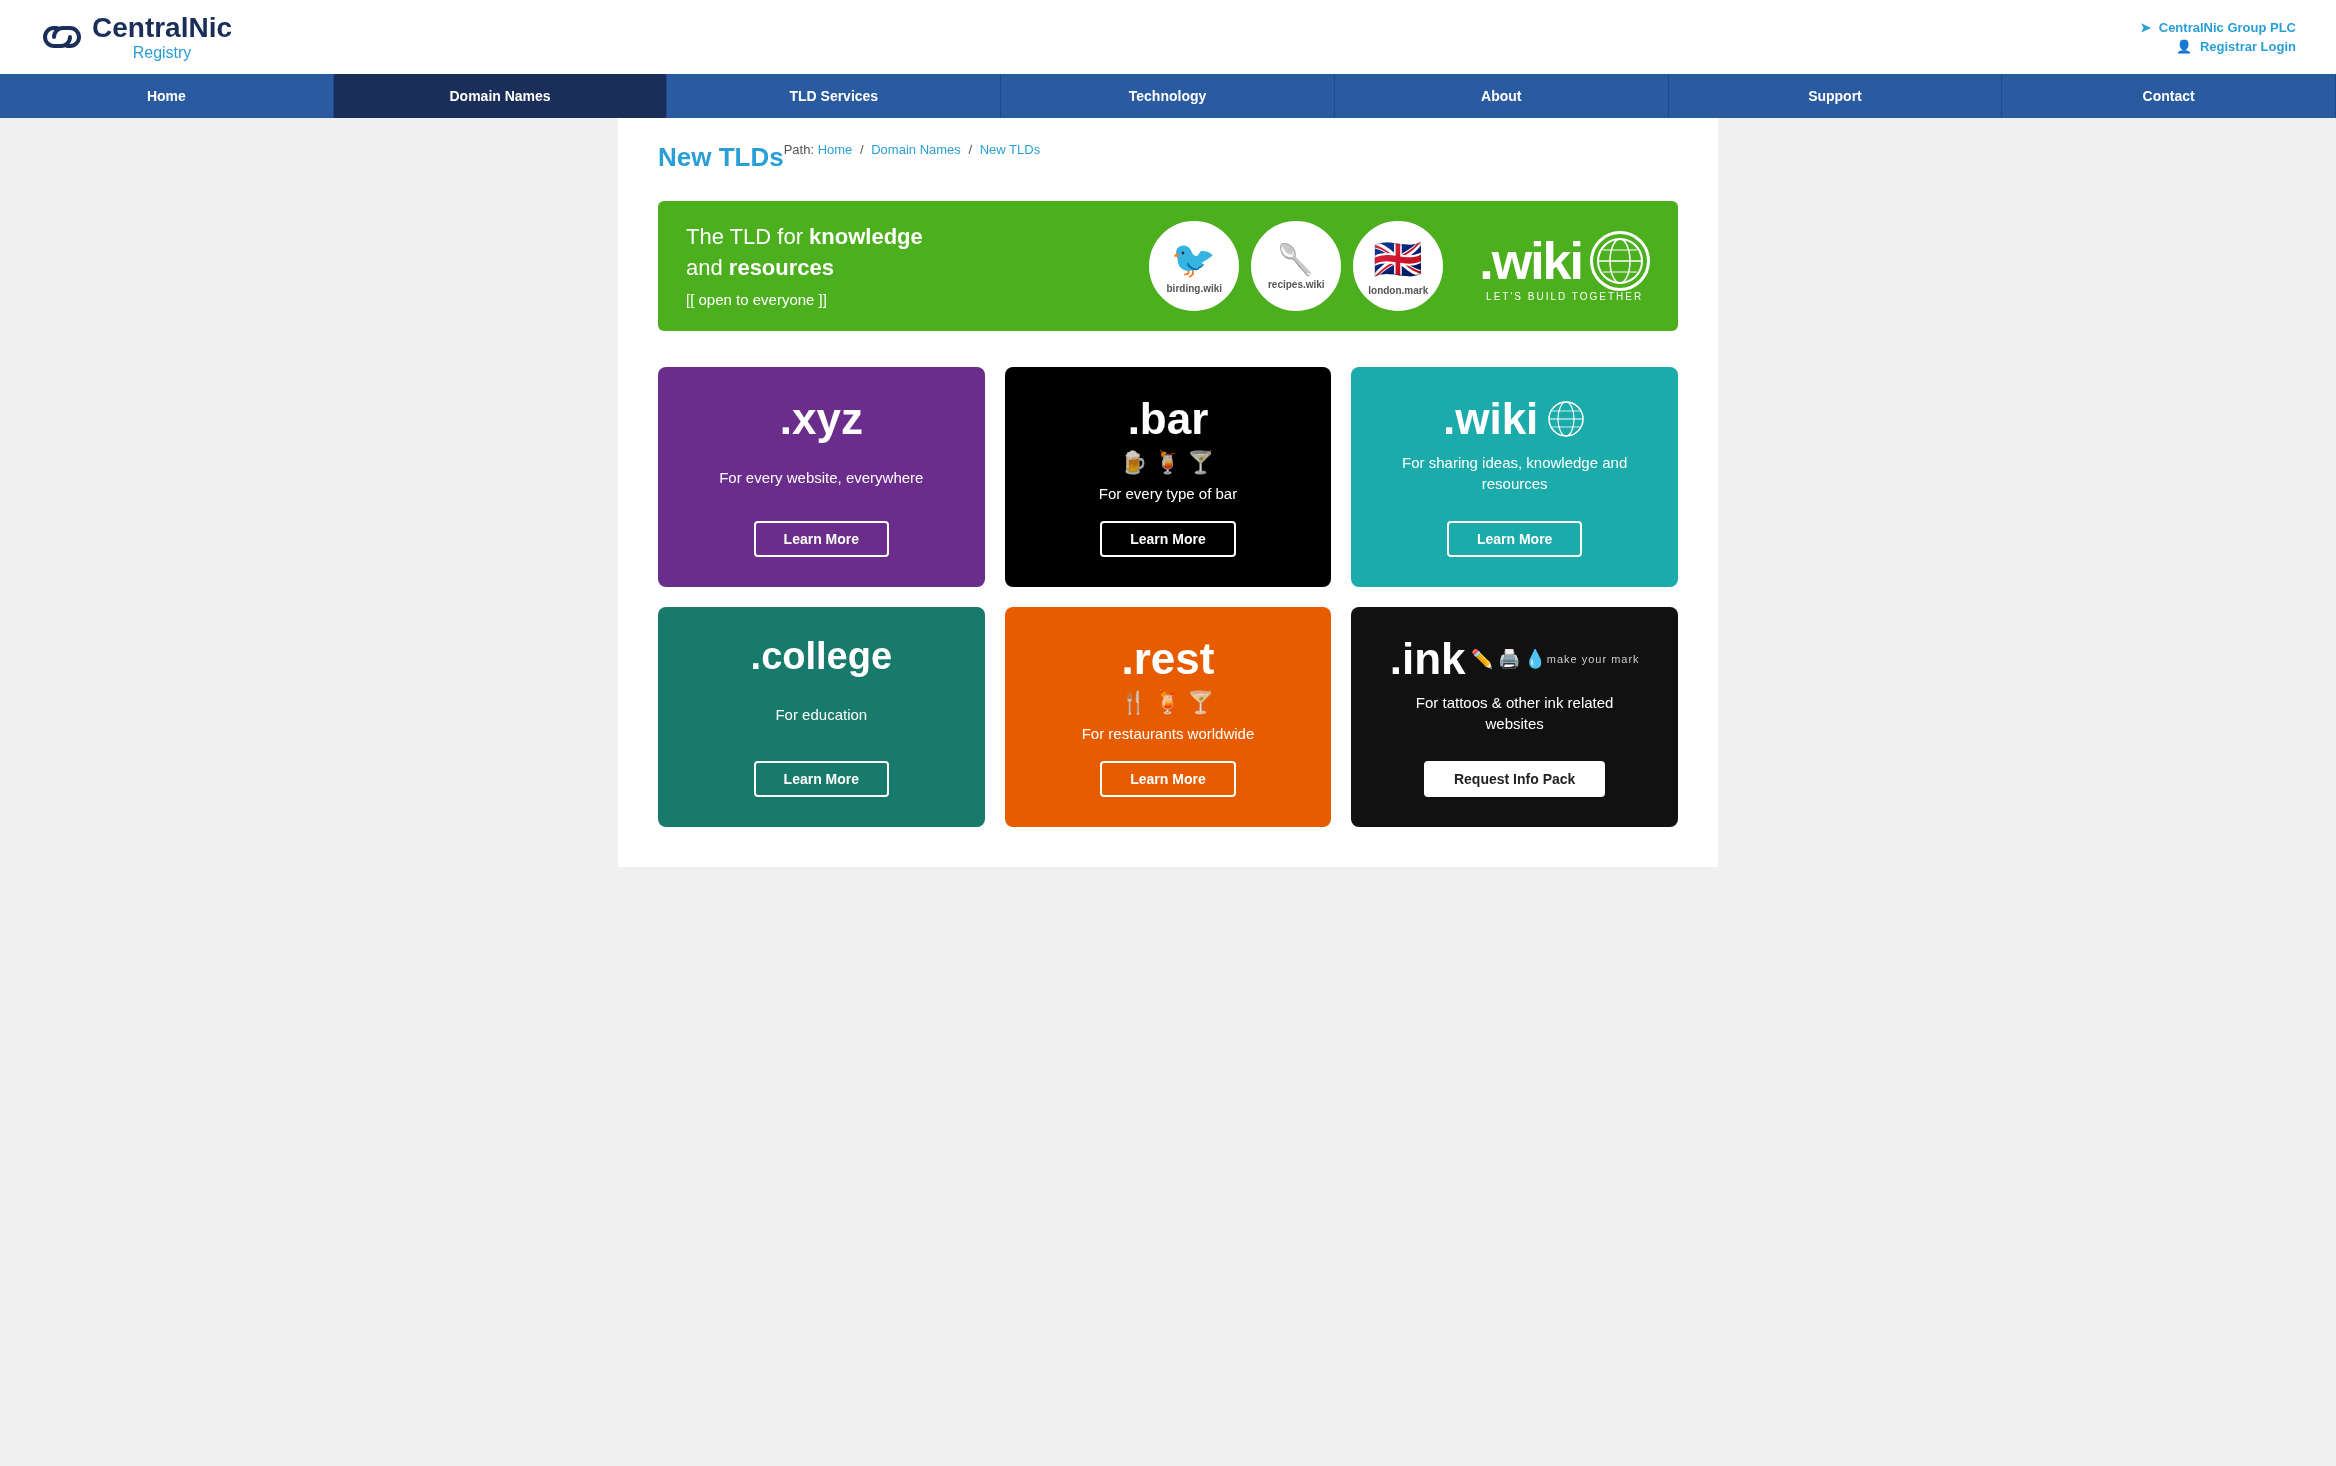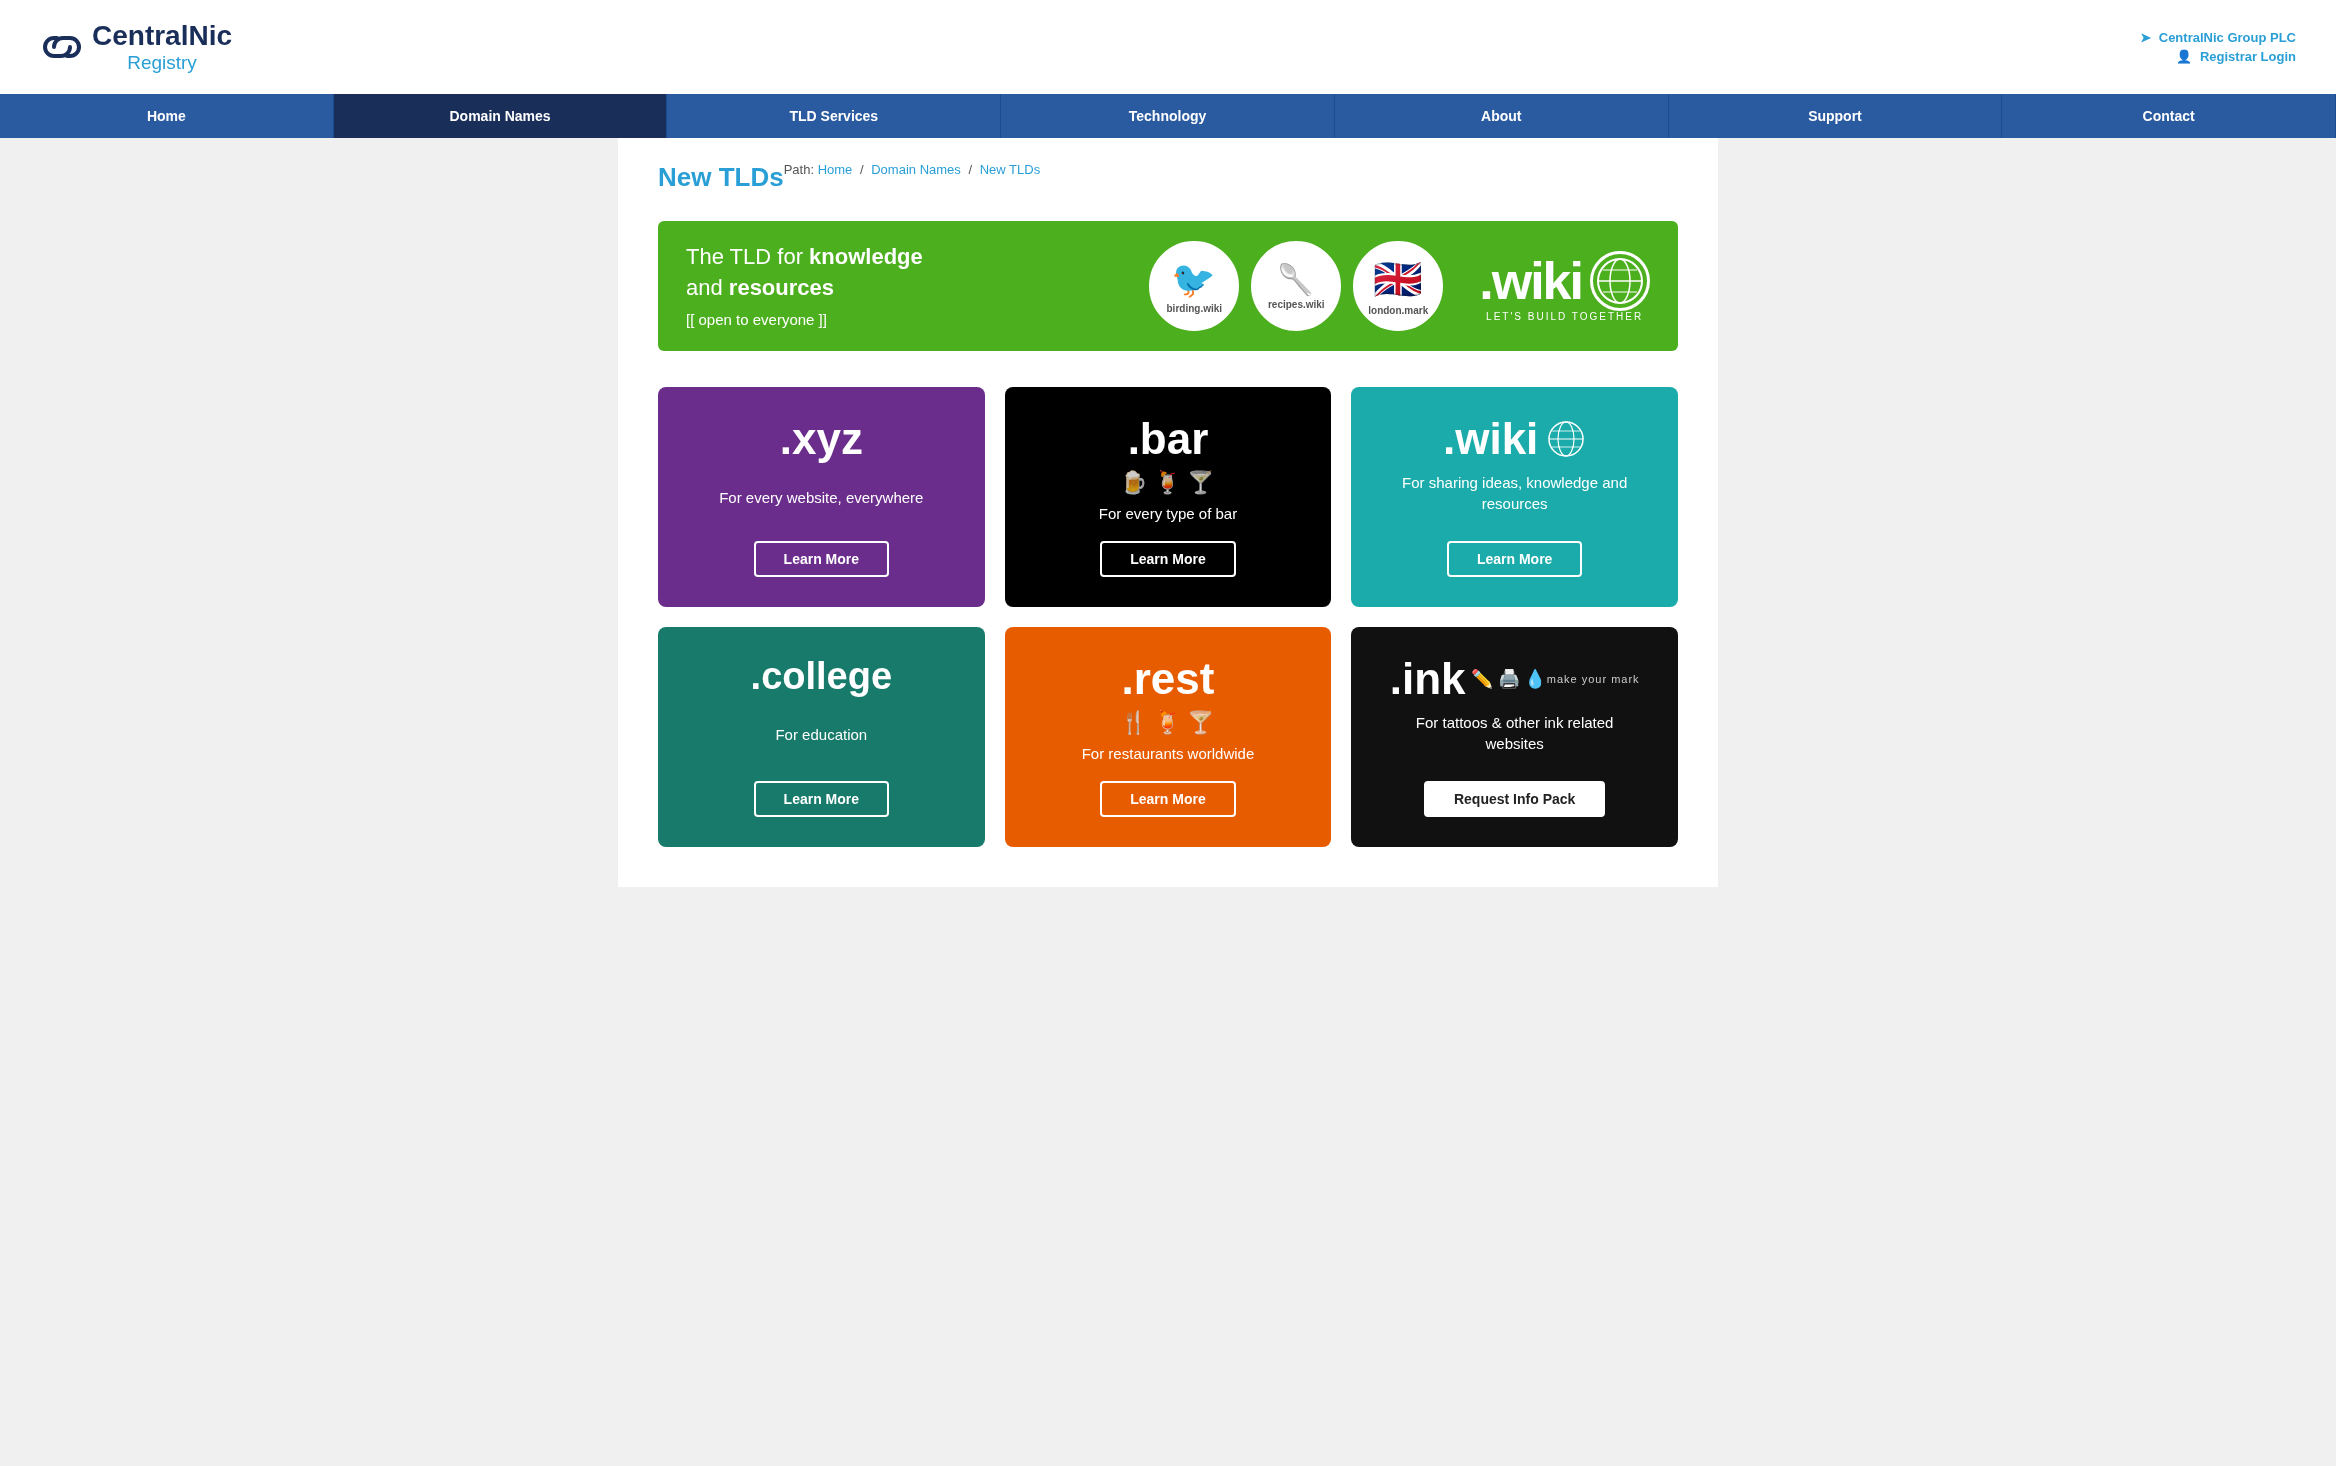--- a/index.html
+++ b/index.html
@@ -1,24 +1,24 @@
 <!DOCTYPE html>
 <html><head>
   <meta charset="utf-8">
   <style>
     * { margin: 0; padding: 0; box-sizing: border-box; }
     body { font-family: Arial, sans-serif; background: #f0f0f0; min-height: 100vh; }
 
     
-    .header { background: #fff; padding: 20px 40px; display: flex; align-items: center; justify-content: space-between; }
+    .header { background: #fff; padding: 12px 40px; display: flex; align-items: center; justify-content: space-between; }
     .logo-area { display: flex; align-items: center; gap: 8px; }
     .logo-icon { width: 44px; height: 44px; }
     .logo-text { display: flex; flex-direction: column; }
     .logo-centralnic { font-size: 28px; font-weight: bold; color: #1a2e5a; }
-    .logo-registry { font-size: 19px; color: #2a9fd6; text-align: center; }
+    .logo-registry { font-size: 16px; color: #2a9fd6; text-align: center; }
     .header-links { display: flex; flex-direction: column; align-items: flex-end; gap: 4px; }
     .header-link { color: #2a9fd6; text-decoration: none; font-size: 13px; font-weight: bold; }
     .header-link-icon { display: inline-block; margin-right: 4px; }
 
     
     nav { background: #2a5a9f; display: flex; }
     nav a { color: #fff; text-decoration: none; padding: 14px 28px; font-size: 14px; font-weight: bold; display: block; flex: 1; text-align: center; border-right: 1px solid #1a4a8f; }
     nav a.active { background: #1a2e5a; }
 
     

